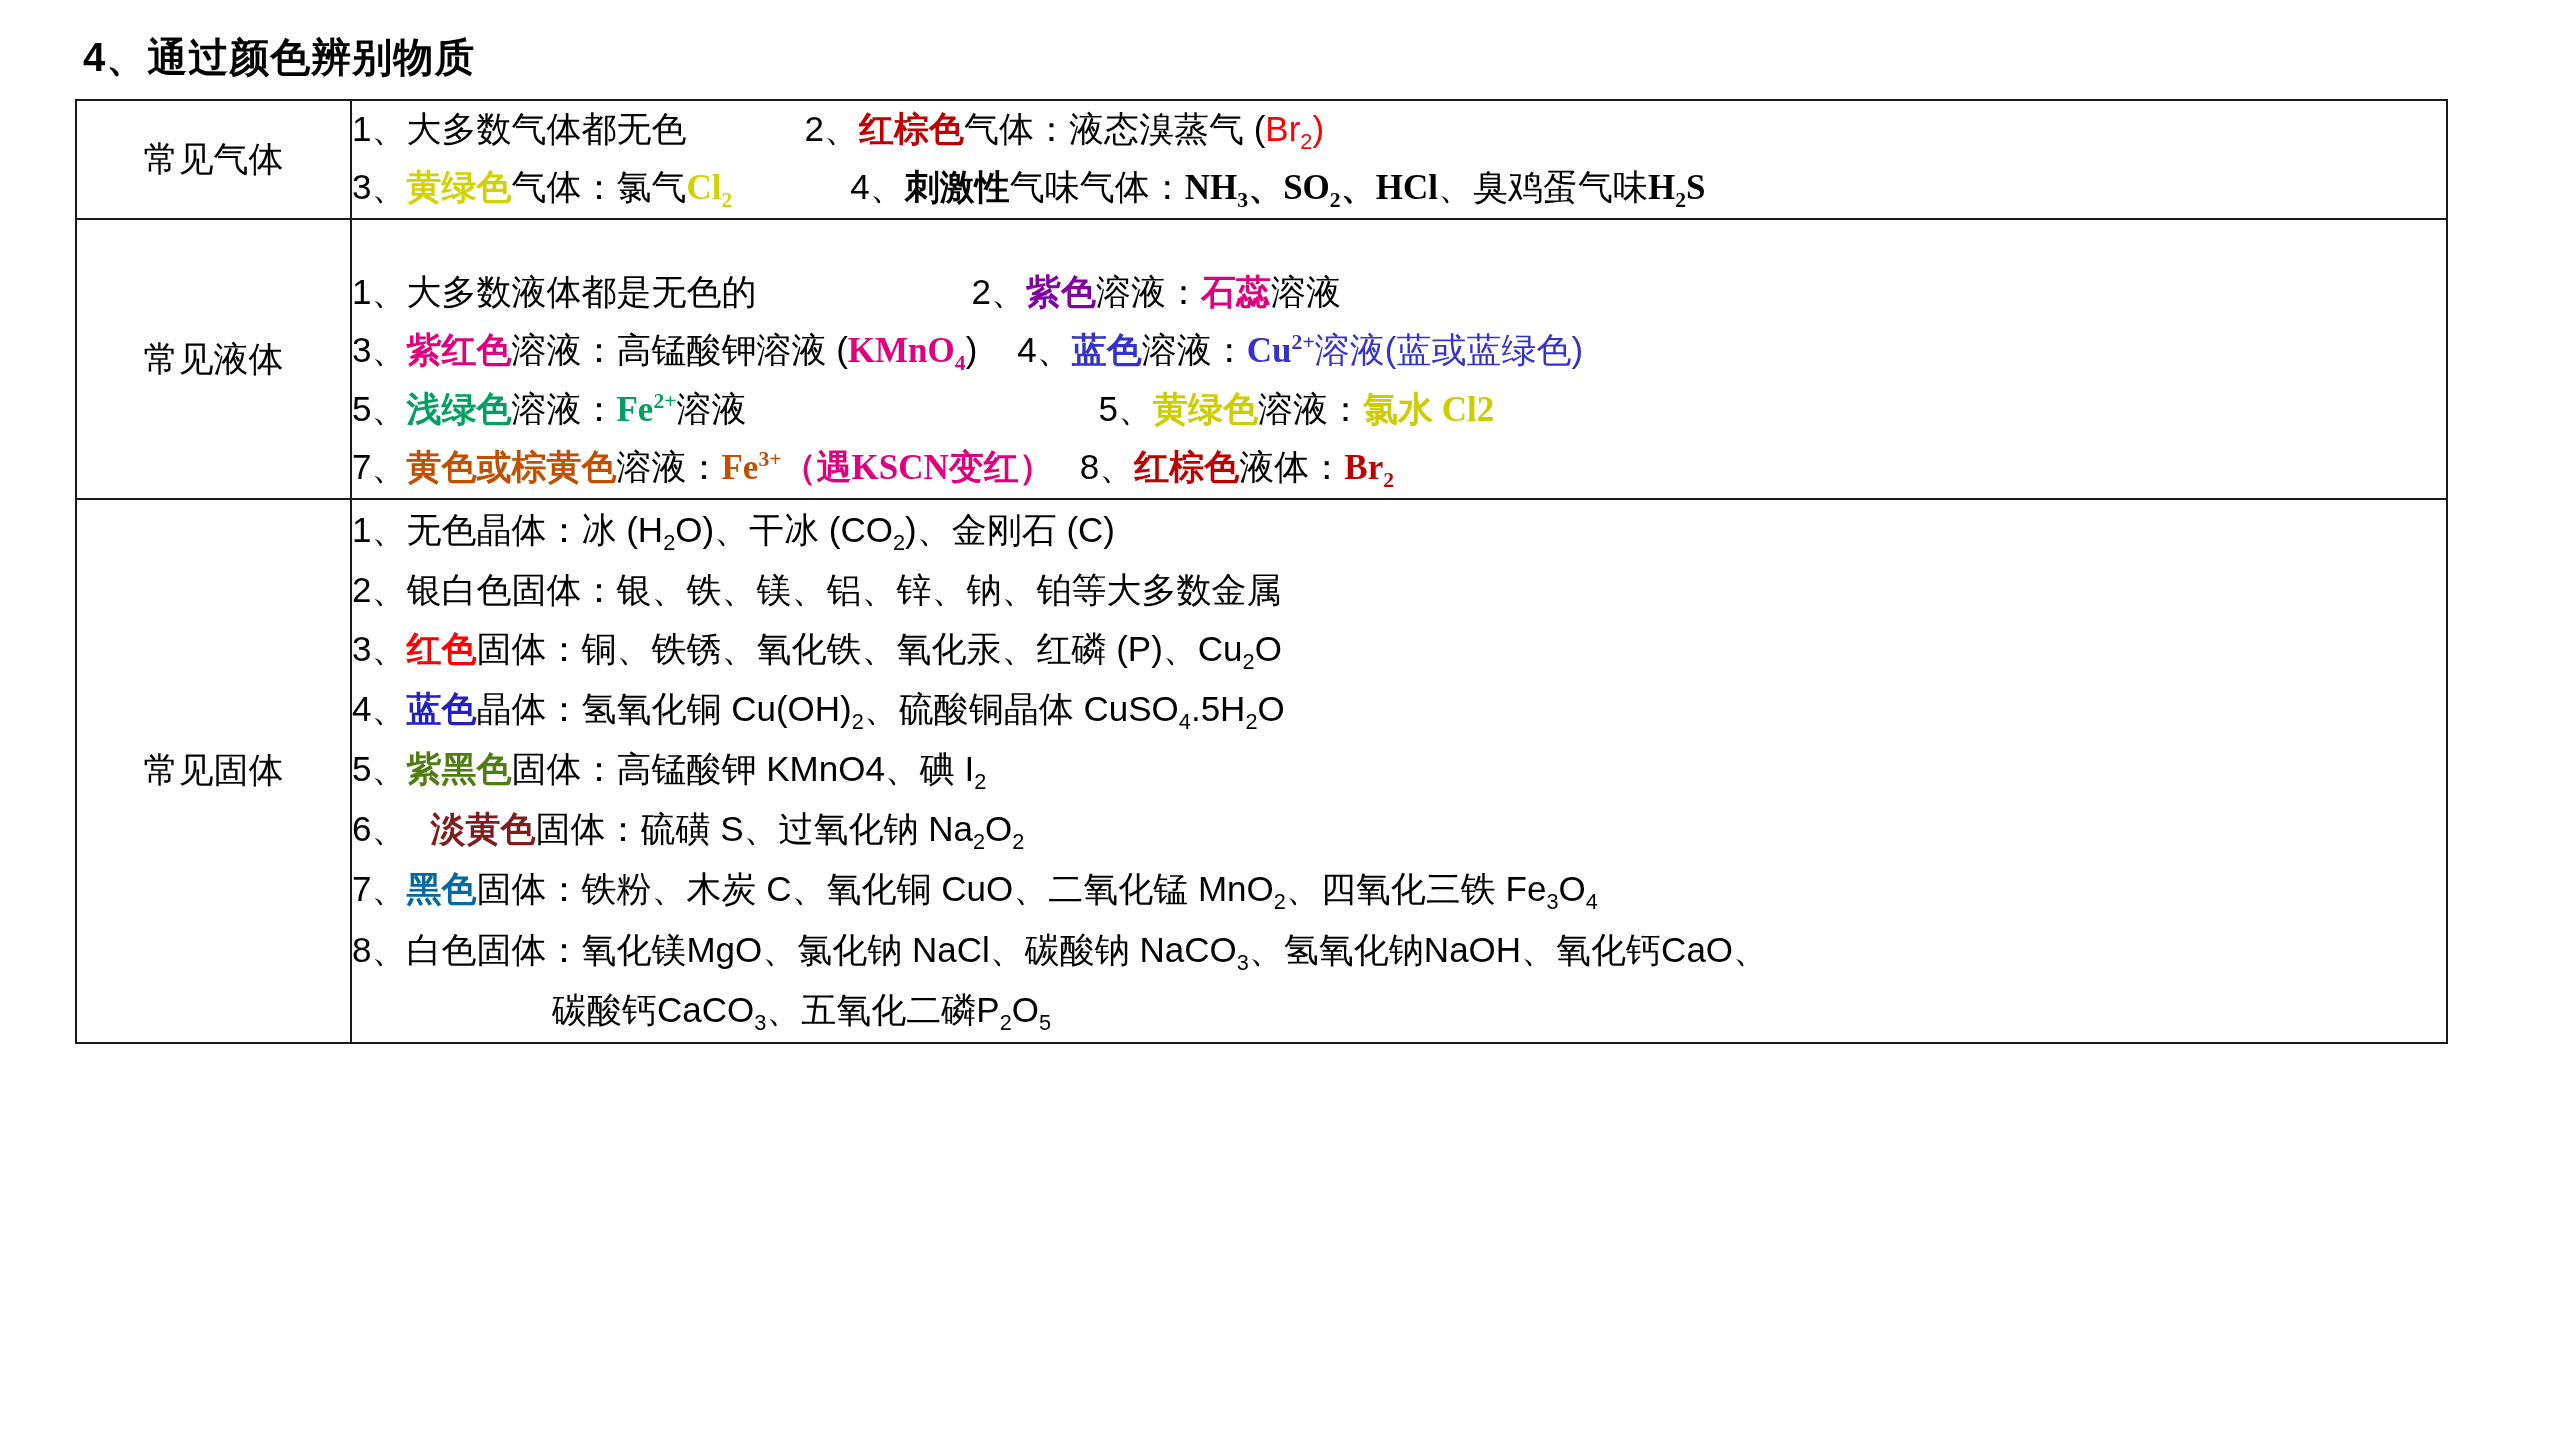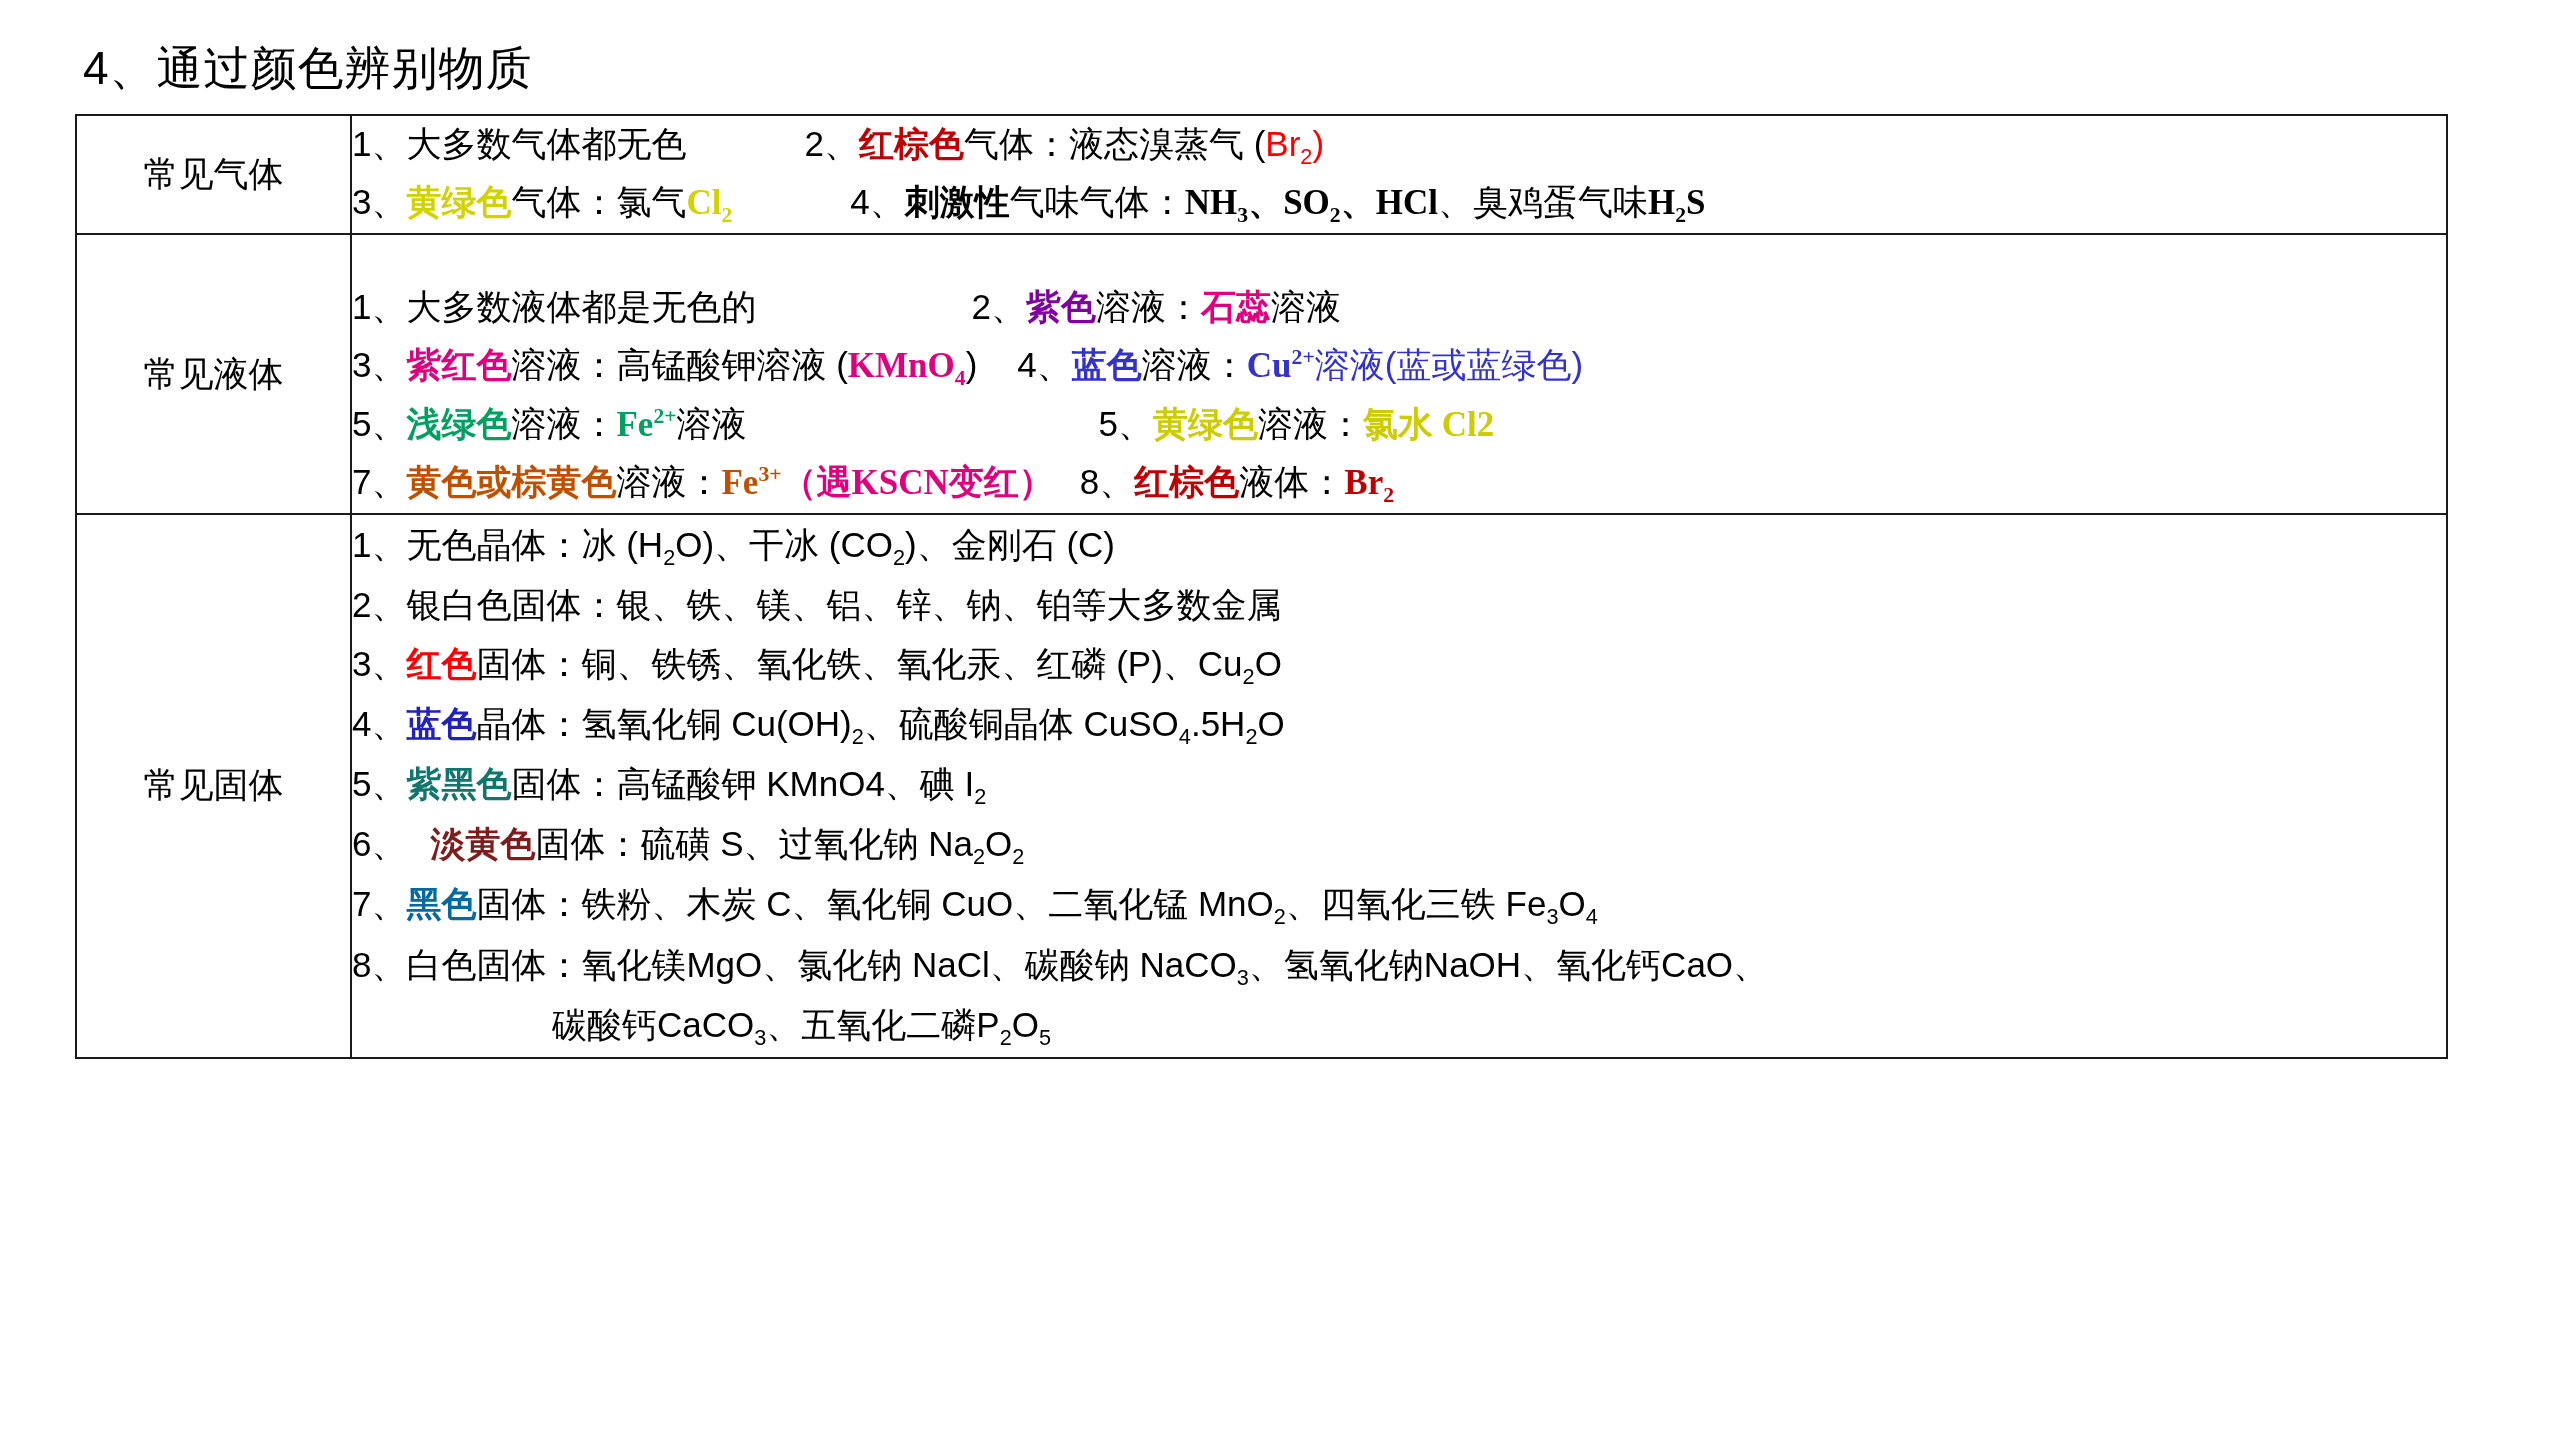--- a/index.html
+++ b/index.html
@@ -12,24 +12,24 @@
     height: 1439px;
     font-family: "Liberation Sans", "DejaVu Sans", sans-serif;
     color: #000000;
     overflow: hidden;
   }
   .page {
     padding: 22px 60px 0 75px;
     box-sizing: border-box;
   }
   .title {
-    font-size: 46px;
-    font-weight: normal;
+    font-size: 40px;
+    font-weight: bold;
     letter-spacing: 1px;
-    margin: 16px 0 14px 8px;
+    margin: 8px 0 14px 8px;
   }
   table.main {
     border-collapse: collapse;
     width: 2373px;
     table-layout: fixed;
   }
   table.main td {
     border: 2px solid #1a1a1a;
     vertical-align: middle;
     padding: 0;
@@ -68,21 +68,21 @@
   .red    { color: #ff0000; }
   .darkred{ color: #c00000; }
   .yellowgreen { color: #d2d200; }
   .yg2    { color: #cccc00; }
   .purple { color: #8000a0; margin-top: 45px; }
   .magenta{ color: #e0007f; }
   .blue   { color: #3333cc; }
   .green  { color: #00a060; }
   .orange { color: #c05000; }
   .darkblue { color: #2222bb; }
-  .violet { color: #0f766e; }
+  .violet { color: #4d7c0f; }
   .yellow2{ color: #7f1d1d; margin-left: 24px; }
   .black  { color: #0369a1; }
   .solidcell .line { margin: 2px 0; }
   .indent-sub { padding-left: 200px; text-align: center; }
 </style>
 </head>
 <body>
 
 <div class="page">
 

